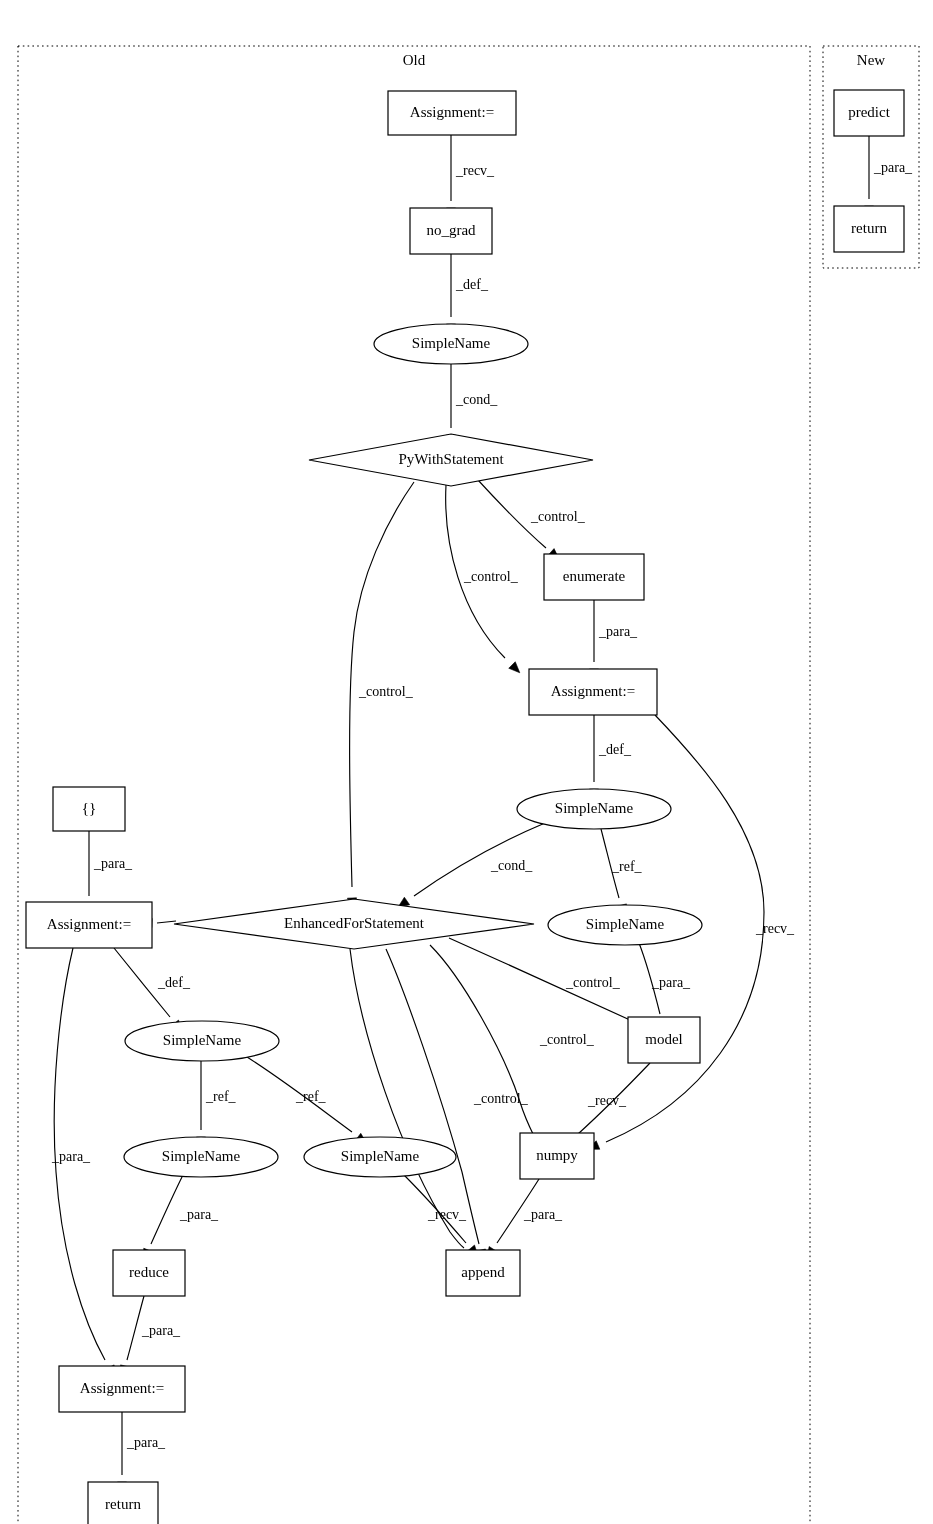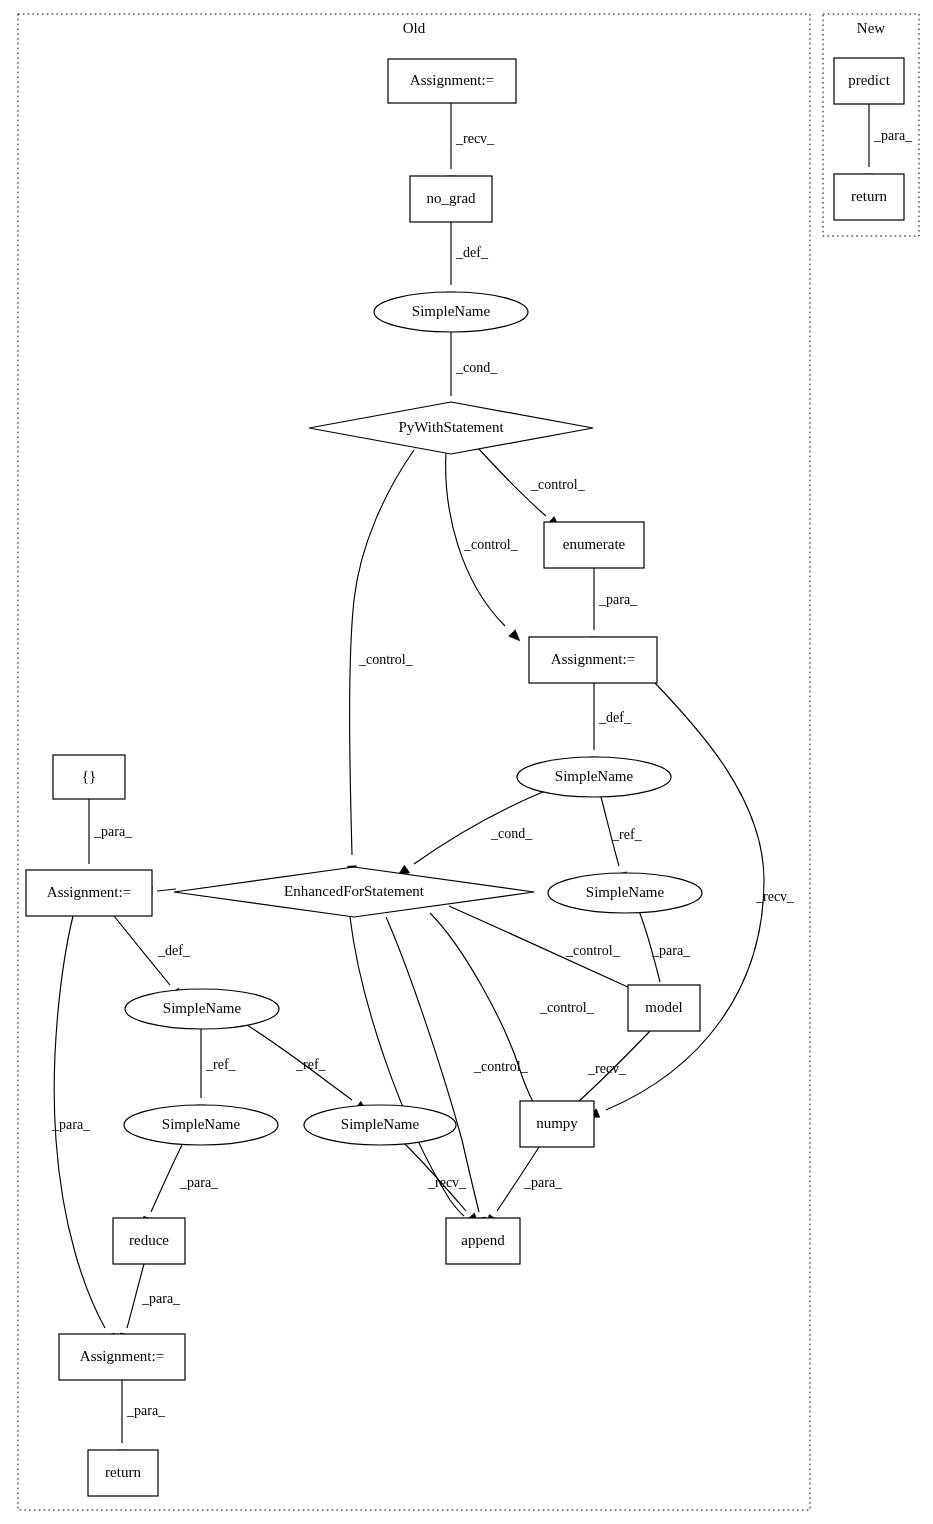--- a/index.html
+++ b/index.html
@@ -1,18 +1,18 @@
 <!DOCTYPE html>
 <html><head>
 <meta charset="utf-8">
 <style>
   html,body{margin:0;padding:0;background:#ffffff;}
   body{width:933px;height:1524px;overflow:hidden;
        font-family:"Liberation Serif","DejaVu Serif",serif;}
-  #graph-root{position:relative;width:933px;height:1440px;}
+  #graph-root{position:relative;width:933px;height:1440px;margin-top:32px;}
   svg{display:block;}
   .node-shape{fill:#ffffff;stroke:#000000;stroke-width:1.2;}
   .node-label{font-family:"Liberation Serif","DejaVu Serif",serif;
               font-size:15px;fill:#000000;text-anchor:middle;
               dominant-baseline:middle;}
   .edge-path{fill:none;stroke:#000000;stroke-width:1.15;}
   .edge-head{fill:#000000;stroke:#000000;stroke-width:0.6;}
   .edge-label{font-family:"Liberation Serif","DejaVu Serif",serif;
               font-size:14px;fill:#000000;text-anchor:start;
               dominant-baseline:middle;}

